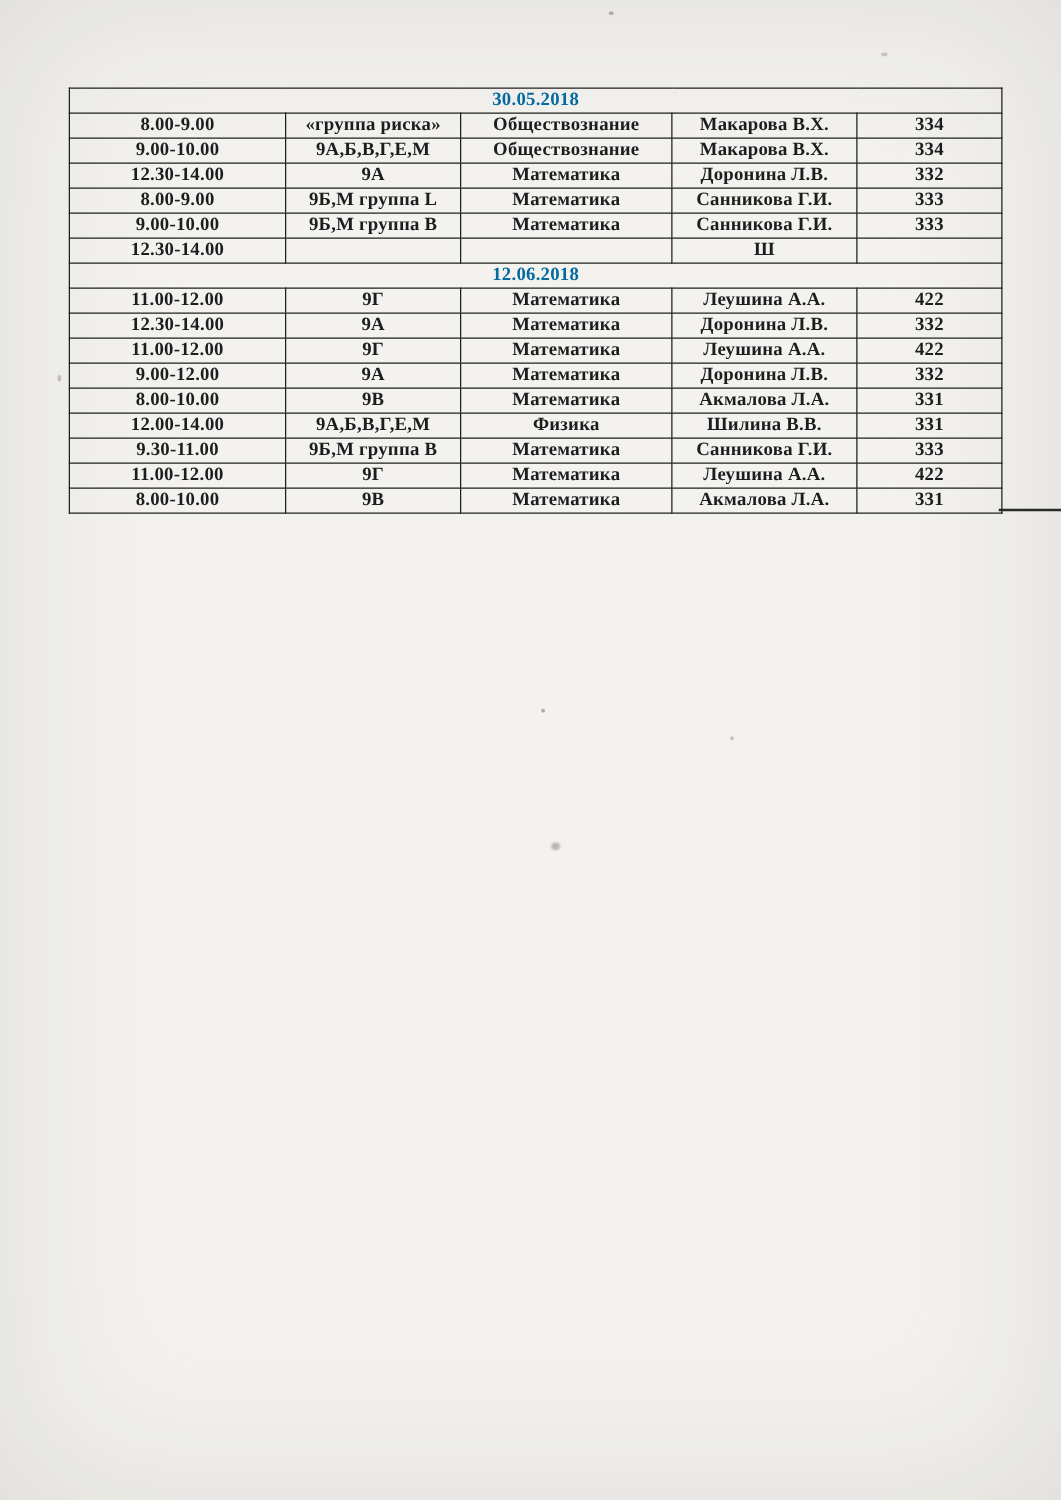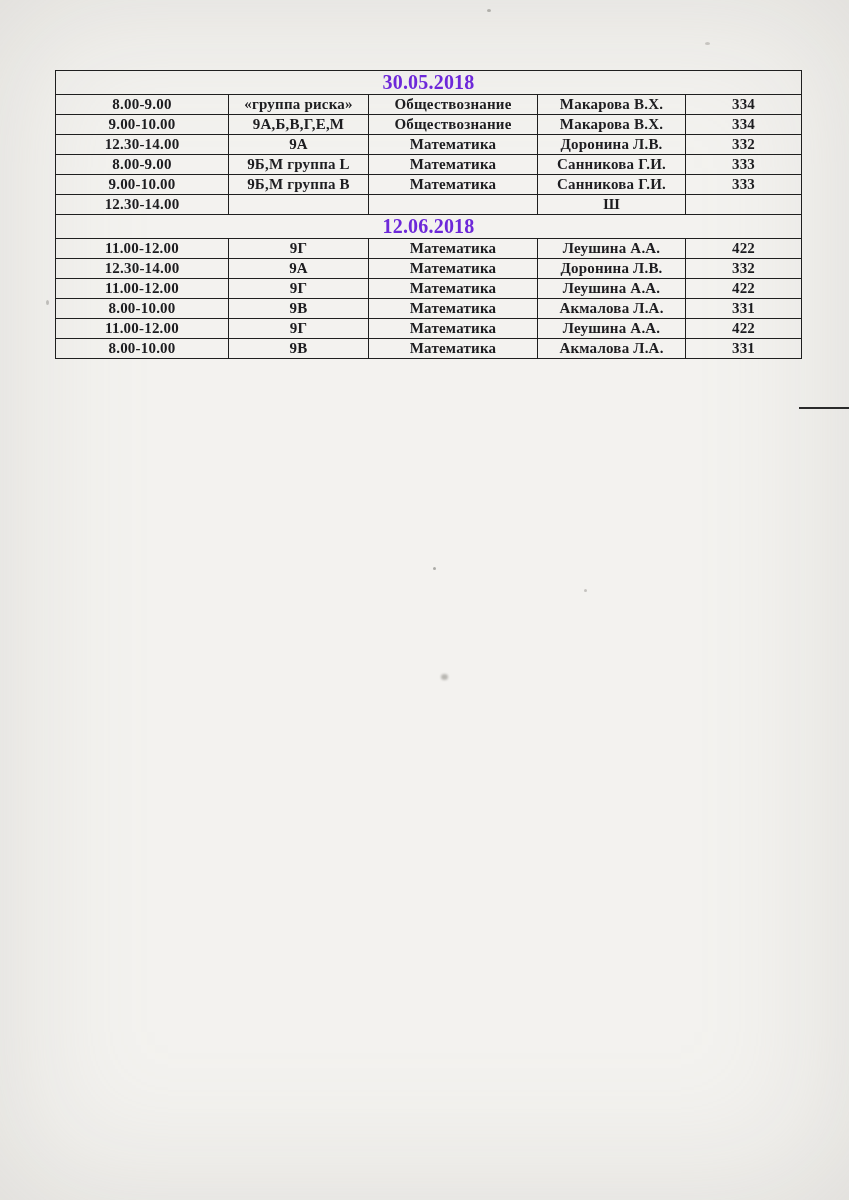--- a/index.html
+++ b/index.html
@@ -35,23 +35,23 @@
     text-align: center;
     vertical-align: middle;
     font-size: 15px;
     font-weight: bold;
     color: #1d1d20;
     letter-spacing: 0.2px;
     white-space: nowrap;
     overflow: hidden;
   }
   table.schedule td.date-cell {
-    font-size: 20px;
+    font-size: 15px;
     font-weight: bold;
-    color: #6d28d9;
+    color: #0369a1;
   }
   .scan-artifact-line {
     position: absolute;
     left: 799px;
     top: 407px;
     width: 50px;
     height: 2px;
     background: #2a2a2a;
   }
   .scan-speck {
@@ -143,25 +143,46 @@
         <td>332</td>
       </tr>
       <tr>
         <td>11.00-12.00</td>
         <td>9Г</td>
         <td>Математика</td>
         <td>Леушина А.А.</td>
         <td>422</td>
       </tr>
       <tr>
+        <td>9.00-12.00</td>
+        <td>9А</td>
+        <td>Математика</td>
+        <td>Доронина Л.В.</td>
+        <td>332</td>
+      </tr>
+      <tr>
         <td>8.00-10.00</td>
         <td>9В</td>
         <td>Математика</td>
         <td>Акмалова Л.А.</td>
         <td>331</td>
+      </tr>
+      <tr>
+        <td>12.00-14.00</td>
+        <td>9А,Б,В,Г,Е,М</td>
+        <td>Физика</td>
+        <td>Шилина В.В.</td>
+        <td>331</td>
+      </tr>
+      <tr>
+        <td>9.30-11.00</td>
+        <td>9Б,М группа В</td>
+        <td>Математика</td>
+        <td>Санникова Г.И.</td>
+        <td>333</td>
       </tr>
       <tr>
         <td>11.00-12.00</td>
         <td>9Г</td>
         <td>Математика</td>
         <td>Леушина А.А.</td>
         <td>422</td>
       </tr>
       <tr>
         <td>8.00-10.00</td>

